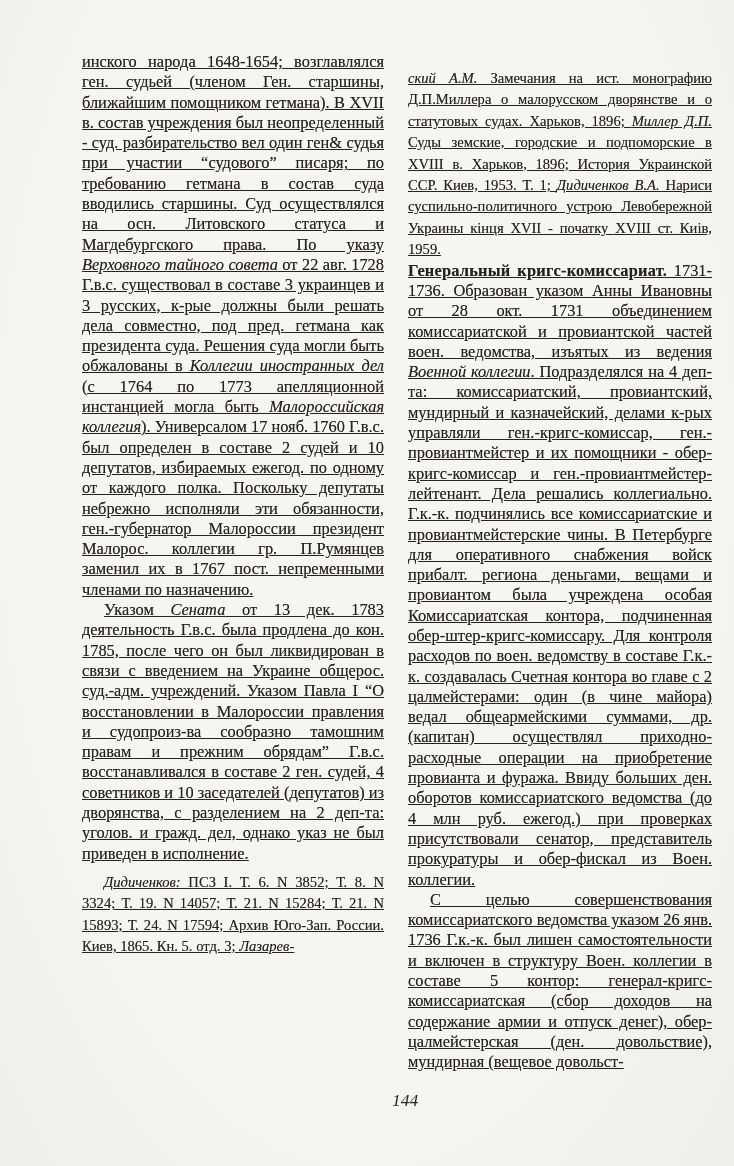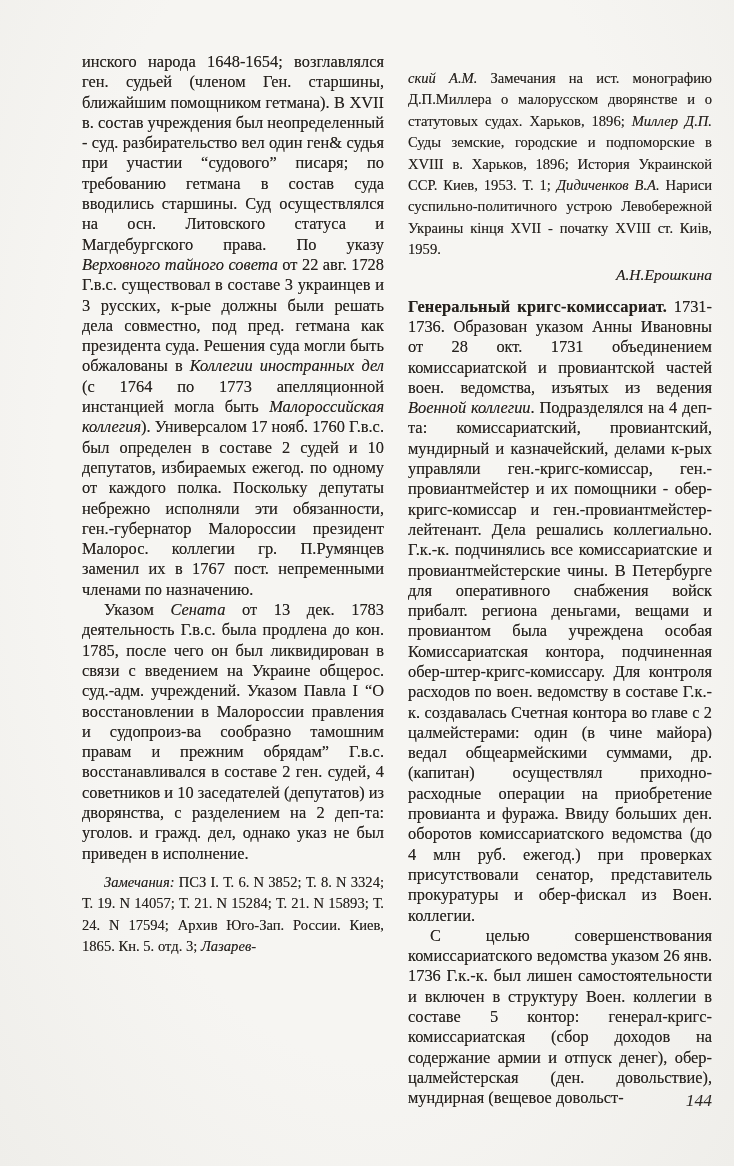--- a/index.html
+++ b/index.html
@@ -25,20 +25,21 @@
   .columns {
     position: absolute;
     left: 82px;
     top: 52px;
     width: 630px;
     display: flex;
     gap: 24px;
   }
   .col {
     flex: 0 0 auto;
+    text-decoration: underline;
   }
   .col-left  { width: 302px; }
   .col-right { width: 304px; }
 
   p.body-text {
     margin: 0;
     font-size: 16.4px;
     line-height: 20.3px;
     text-align: justify;
     hyphens: auto;
@@ -67,44 +68,43 @@
     font-style: italic;
     text-shadow: 0 0 0.35px rgba(38,34,30,0.5);
   }
 
   .it { font-style: italic; }
   .bd { font-weight: bold; letter-spacing: 0.2px; }
 
   .page-number {
     position: absolute;
     top: 1090px;
-    left: 82px;
+    left: 90px;
     width: 630px;
-    text-align: right;
+    text-align: center;
     font-size: 17.5px;
     font-style: italic;
     color: #2a2622;
   }
 </style>
 </head>
 <body>
 
 <div class="page">
 
   <div class="columns">
 
     <div class="col col-left">
       <p class="body-text"><span>инского народа 1648-1654; возглавлялся ген. судьей (членом Ген. старшины, ближайшим помощником гетмана). В XVII в. состав учреждения был неопределенный - суд. разбирательство вел один ген&amp; судья при участии “судового” писаря; по требованию гетмана в состав суда вводились старшины. Суд осуществлялся на осн. Литовского статуса и Магдебургского права. По указу </span><span class="it">Верховного тайного совета</span><span> от 22 авг. 1728 Г.в.с. существовал в составе 3 украинцев и 3 русских, к-рые должны были решать дела совместно, под пред. гетмана как президента суда. Решения суда могли быть обжалованы в </span><span class="it">Коллегии иностранных дел</span><span> (с 1764 по 1773 апелляционной инстанцией могла быть </span><span class="it">Малороссийская коллегия</span><span>). Универсалом 17 нояб. 1760 Г.в.с. был определен в составе 2 судей и 10 депутатов, избираемых ежегод. по одному от каждого полка. Поскольку депутаты небрежно исполняли эти обязанности, ген.-губернатор Малороссии президент Малорос. коллегии гр. П.Румянцев заменил их в 1767 пост. непременными членами по назначению.</span></p>
       <p class="body-text indented"><span>Указом </span><span class="it">Сената</span><span> от 13 дек. 1783 деятельность Г.в.с. была продлена до кон. 1785, после чего он был ликвидирован в связи с введением на Украине общерос. суд.-адм. учреждений. Указом Павла I “О восстановлении в Малороссии правления и судопроиз-ва сообразно тамошним правам и прежним обрядам” Г.в.с. восстанавливался в составе 2 ген. судей, 4 советников и 10 заседателей (депутатов) из дворянства, с разделением на 2 деп-та: уголов. и гражд. дел, однако указ не был приведен в исполнение.</span></p>
-      <p class="sources sources-first"><span class="it">Замечания: </span><span>ПСЗ I. Т. 6. N 3852; Т. 8. N 3324; Т. 19. N 14057; Т. 21. N 15284; Т. 21. N 15893; Т. 24. N 17594; Архив Юго-Зап. России. Киев, 1865. Кн. 5. отд. 3; </span><span class="it">Лазарев-</span></p>
+      <p class="sources sources-first"><span class="it">Дидиченков: </span><span>ПСЗ I. Т. 6. N 3852; Т. 8. N 3324; Т. 19. N 14057; Т. 21. N 15284; Т. 21. N 15893; Т. 24. N 17594; Архив Юго-Зап. России. Киев, 1865. Кн. 5. отд. 3; </span><span class="it">Лазарев-</span></p>
     </div>
 
     <div class="col col-right">
       <p class="sources sources-cont"><span class="it">ский А.М.</span><span> Замечания на ист. монографию Д.П.Миллера о малорусском дворянстве и о статутовых судах. Харьков, 1896; </span><span class="it">Миллер Д.П.</span><span> Суды земские, городские и подпоморские в XVIII в. Харьков, 1896; История Украинской ССР. Киев, 1953. Т. 1; </span><span class="it">Дидиченков В.А.</span><span> Нариси суспильно-политичного устрою Левобережной Украины кінця XVII - початку XVIII ст. Киів, 1959.</span></p>
-      <div class="signature">А.Н.Ерошкина</div>
       <p class="body-text"><span class="bd">Генеральный кригс-комиссариат.</span><span> 1731-1736. Образован указом Анны Ивановны от 28 окт. 1731 объединением комиссариатской и провиантской частей воен. ведомства, изъятых из ведения </span><span class="it">Военной коллегии</span><span>. Подразделялся на 4 деп-та: комиссариатский, провиантский, мундирный и казначейский, делами к-рых управляли ген.-кригс-комиссар, ген.-провиантмейстер и их помощники - обер-кригс-комиссар и ген.-провиантмейстер-лейтенант. Дела решались коллегиально. Г.к.-к. подчинялись все комиссариатские и провиантмейстерские чины. В Петербурге для оперативного снабжения войск прибалт. региона деньгами, вещами и провиантом была учреждена особая Комиссариатская контора, подчиненная обер-штер-кригс-комиссару. Для контроля расходов по воен. ведомству в составе Г.к.-к. создавалась Счетная контора во главе с 2 цалмейстерами: один (в чине майора) ведал общеармейскими суммами, др. (капитан) осуществлял приходно-расходные операции на приобретение провианта и фуража. Ввиду больших ден. оборотов комиссариатского ведомства (до 4 млн руб. ежегод.) при проверках присутствовали сенатор, представитель прокуратуры и обер-фискал из Воен. коллегии.</span></p>
       <p class="body-text indented"><span>С целью совершенствования комиссариатского ведомства указом 26 янв. 1736 Г.к.-к. был лишен самостоятельности и включен в структуру Воен. коллегии в составе 5 контор: генерал-кригс-комиссариатская (сбор доходов на содержание армии и отпуск денег), обер-цалмейстерская (ден. довольствие), мундирная (вещевое довольст-</span></p>
     </div>
 
   </div>
 
   <div class="page-number">144</div>
 
 </div>
 

